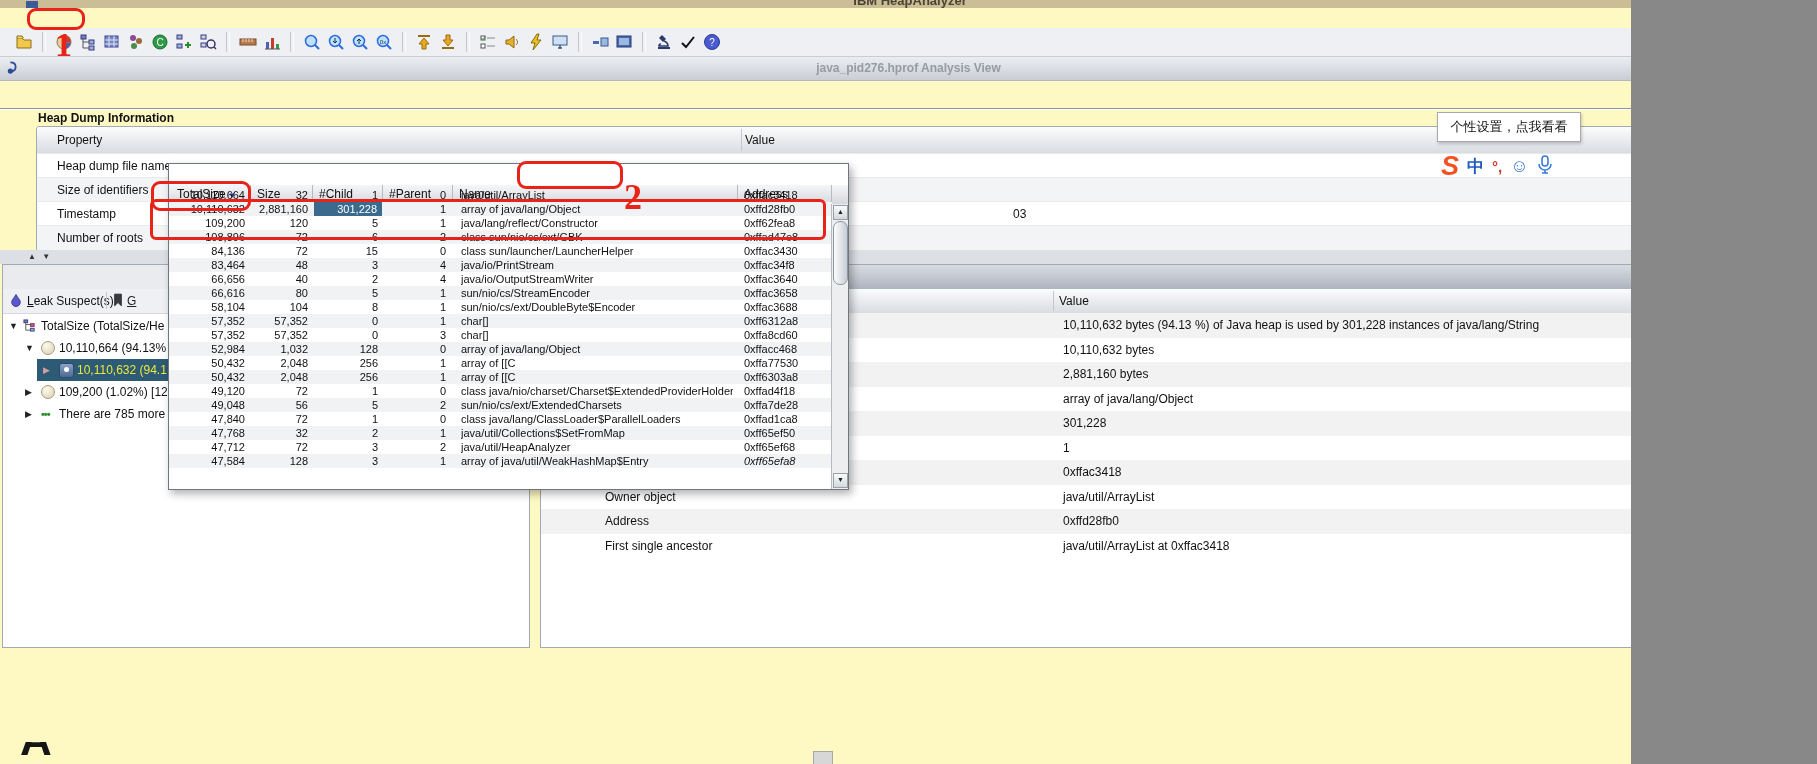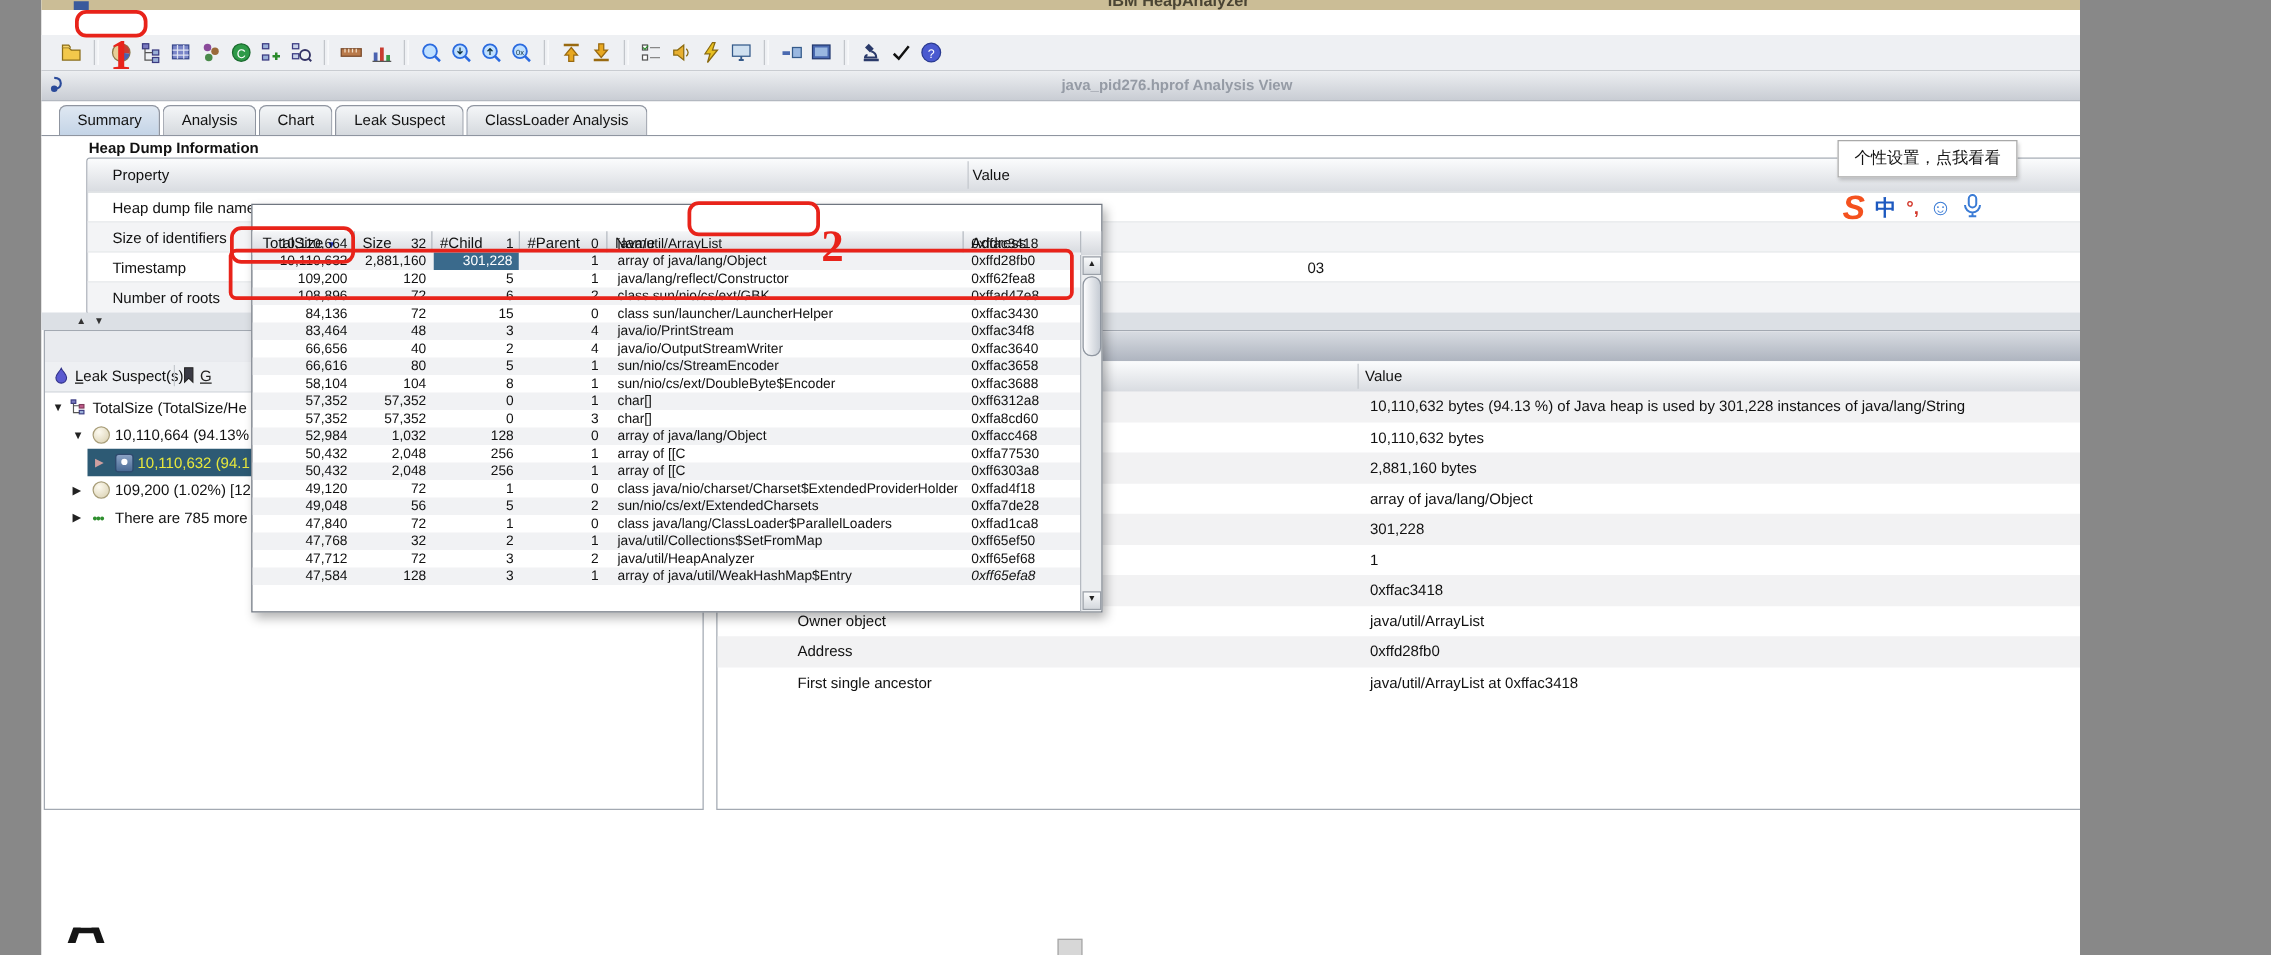--- a/index.html
+++ b/index.html
@@ -1,18 +1,18 @@
 <!DOCTYPE html>
 <html><head>
 <meta charset="utf-8">
 <style>
   html,body{margin:0;padding:0;background:#888;}
   #screen{position:relative;width:1631px;height:764px;overflow:hidden;
     font-family:"Liberation Sans",sans-serif;font-size:12px;color:#111;
-    background:#ffffff;user-select:none;margin-left:33px;}
+    background:#fef9c3;user-select:none;}
   .abs{position:absolute;}
 
   
   #top-strip{left:0;top:0;width:1817px;height:8px;background:#cbbd96;overflow:hidden;}
   #top-strip .ttl{position:absolute;left:710px;top:-7px;width:400px;text-align:center;
     font-weight:bold;font-size:13px;color:#4a4433;}
   #top-strip .frag{position:absolute;left:26px;top:1px;width:12px;height:7px;background:#3a5a9c;}
 
   
   #menubar{left:0;top:8px;width:1817px;height:19px;background:#f2f3f5;border-bottom:1px solid #d3d6da;}
@@ -328,27 +328,20 @@
     </div>
 
   <div class="abs" id="frame-titlebar">
     <span class="ic"><svg viewBox="0 0 16 16" width="14" height="15">
           <path d="M5 2c4 0 6 2 6 5s-2 5-5 5" fill="none" stroke="#2a4a9a" stroke-width="2"></path>
           <circle cx="5" cy="12" r="3" fill="#2a4a9a"></circle>
         </svg></span>
     <div class="t">java_pid276.hprof Analysis View</div>
   </div>
 
-  <div class="abs" id="tabs">
-      <div class="tab active">Summary</div>
-      <div class="tab">Analysis</div>
-      <div class="tab">Chart</div>
-      <div class="tab">Leak Suspect</div>
-      <div class="tab">ClassLoader Analysis</div>
-    </div>
   <div class="abs" id="tabline"></div>
 
   <div class="abs" id="section-title">Heap Dump Information</div>
 
   <div class="abs" id="heap-panel">
     <div class="hdr">
       <span class="c0">Property</span>
       <span class="dv"></span>
       <span class="c1">Value</span>
     </div>

